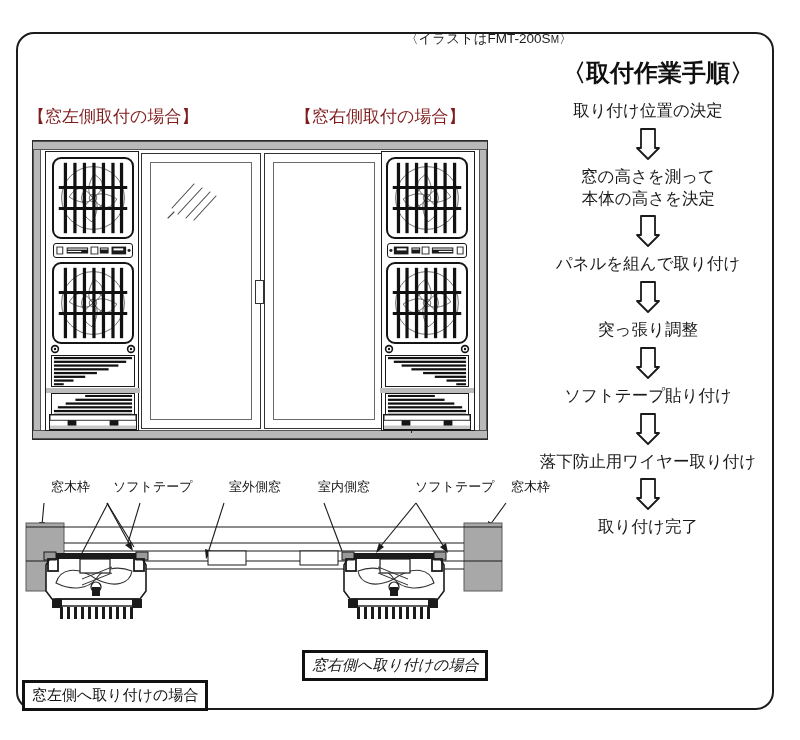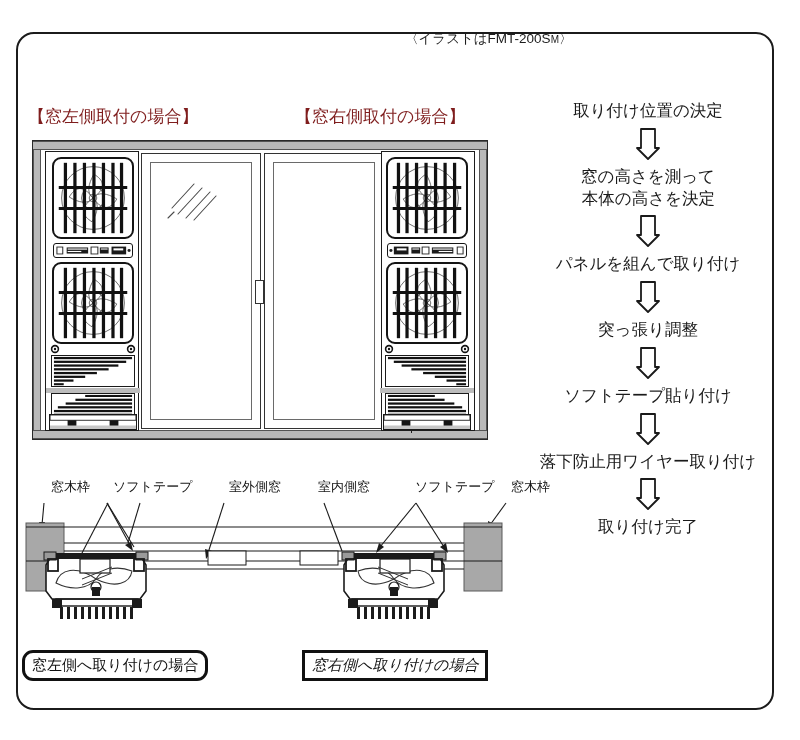--- a/index.html
+++ b/index.html
@@ -121,20 +121,21 @@
 <body>
 
 <div class="root">
 
   <div class="outer-frame"></div>
 
 
 
   <div class="model-note"><span>〈イラストは</span><span>FMT-200S</span><span class="sm">M</span><span>〉</span></div>
 
+  <div class="proc-title">〈取付作業手順〉</div>
 
   <div class="proc-list">
     <div class="proc-step">取り付け位置の決定</div>
     <svg class="proc-arrow" viewBox="0 0 22 30">
         <path d="M4 0 L4 19 L0 19 L11 30 L22 19 L18 19 L18 0 Z" fill="none" stroke="#1a1a1a" stroke-width="1.8" stroke-linejoin="round"></path>
       </svg>
     <div class="proc-step">窓の高さを測って
 本体の高さを決定</div>
     <svg class="proc-arrow" viewBox="0 0 22 30">
         <path d="M4 0 L4 19 L0 19 L11 30 L22 19 L18 19 L18 0 Z" fill="none" stroke="#1a1a1a" stroke-width="1.8" stroke-linejoin="round"></path>
@@ -537,16 +538,16 @@
           <rect x="83" y="112" width="3" height="12"></rect>
         <rect x="90" y="112" width="3" height="12"></rect>
           <rect x="97" y="112" width="3" height="12"></rect>
         <rect x="104" y="112" width="3" height="12"></rect>
           <rect x="111" y="112" width="3" height="12"></rect>
         <rect x="118" y="112" width="3" height="12"></rect>
       </g>
     </g>
   </svg>
 
-  <div class="cap-box" style="left:22px;top:650px;border-radius:11px;">窓左側へ取り付けの場合</div>
+  <div class="cap-box" style="left:22px;top:680px;">窓左側へ取り付けの場合</div>
   <div class="cap-box" style="left:302px;top:650px;font-style:italic;">窓右側へ取り付けの場合</div>
 
 </div>
 
 </body></html>

